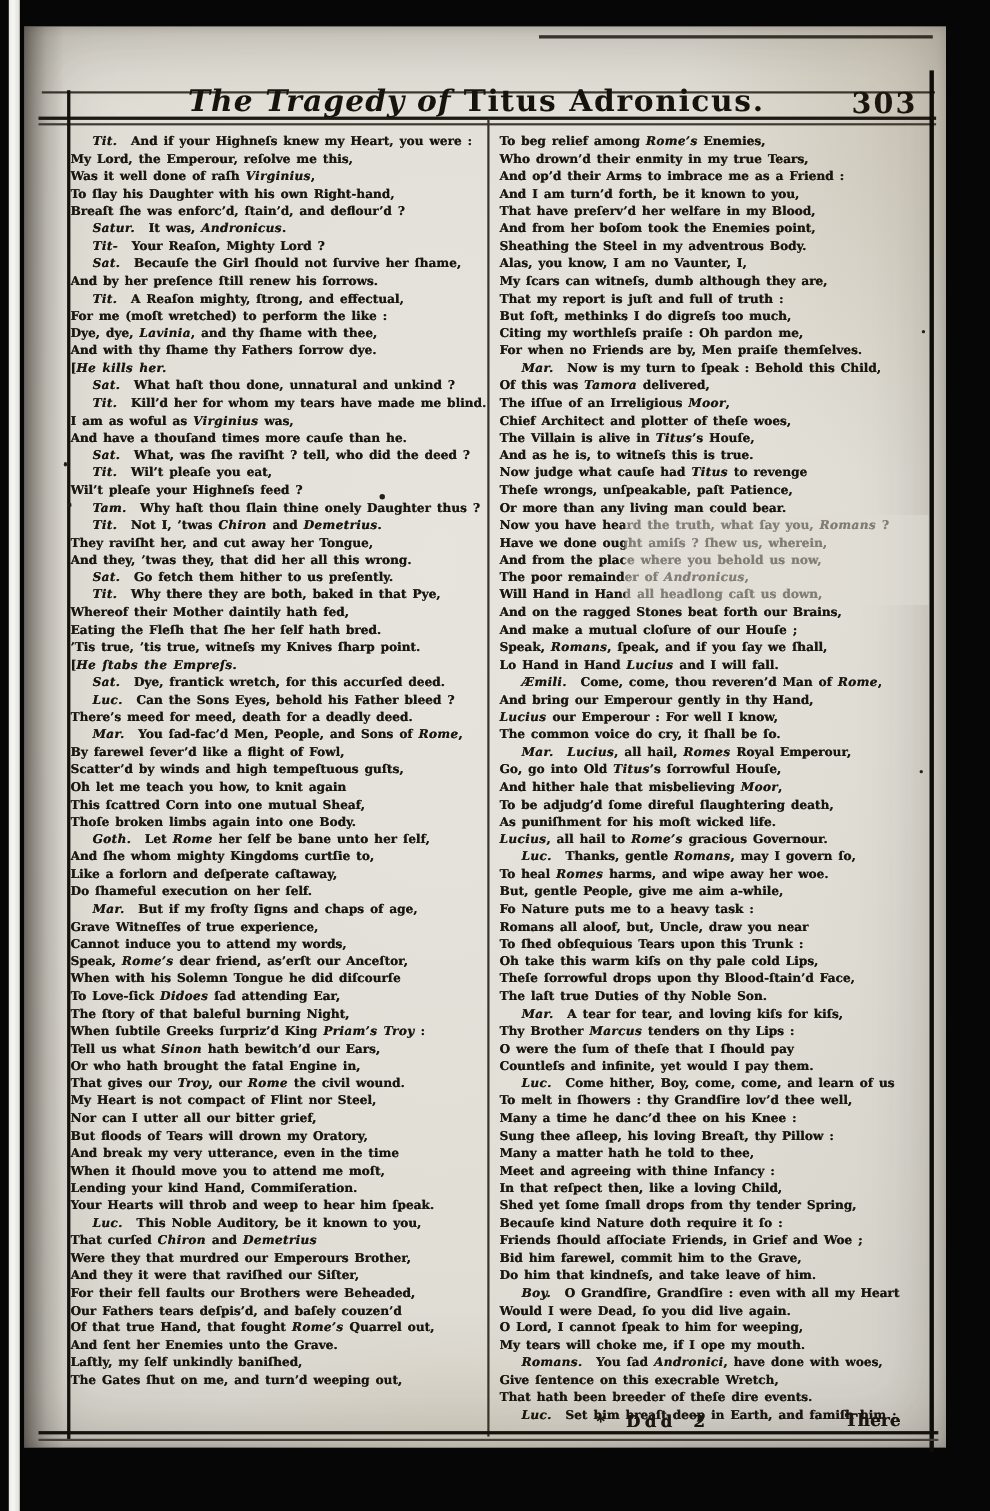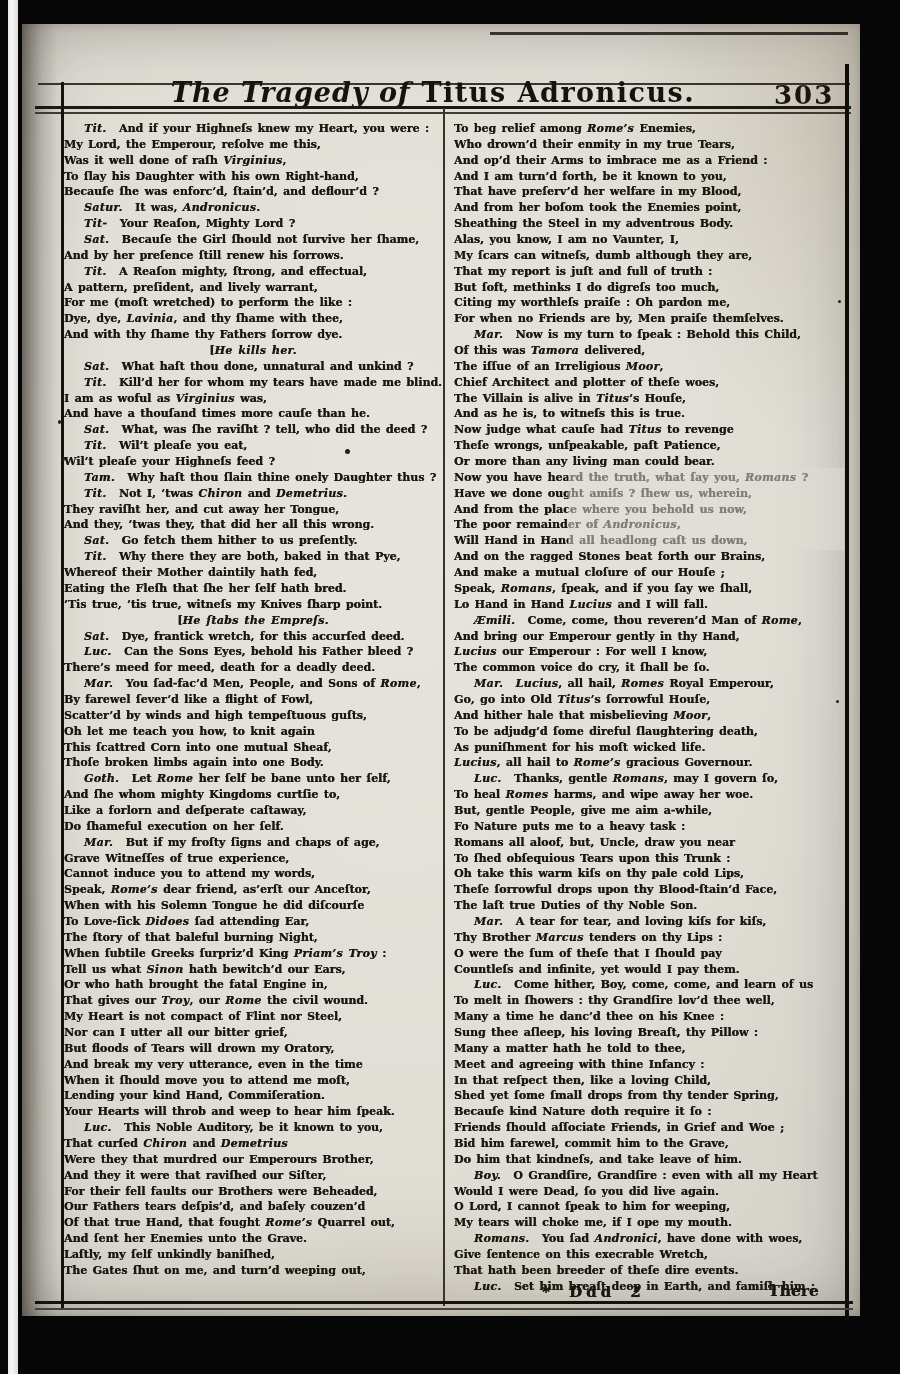--- a/index.html
+++ b/index.html
@@ -58,21 +58,21 @@
   .col{
     position:absolute;top:97px;color:#1b1710;font-size:11px;line-height:15.86px;
     word-spacing:1.6px;text-shadow:0.35px 0 0 rgba(26,21,14,.85);
   }
   .col-left{left:42px;width:382px;}
   .col-right{left:432px;width:392px;}
   .line{white-space:nowrap;}
   .line i{font-style:italic;letter-spacing:.3px;}
   .sp{text-indent:20px;}
   .sp i:first-child{margin-right:7px;}
-  .sd{text-align:center;padding-right:4px;}
+  .sd{text-align:left;padding-right:4px;}
 
   .footer-sig{
     position:absolute;left:520px;top:1259px;font-size:15px;color:#1b1710;
     letter-spacing:4px;word-spacing:6px;text-shadow:0.35px 0 0 rgba(26,21,14,.85);text-align:right;
   }
   .footer-catch{
     position:absolute;left:746px;top:1257px;font-size:15.5px;color:#1b1710;
     text-shadow:0.35px 0 0 rgba(26,21,14,.85);
   }
   .faded-patch{
@@ -108,27 +108,26 @@
   <div class="rule r-center"></div>
   <div class="rule r-right"></div>
   <div class="rule r-bottom1"></div>
   <div class="rule r-bottom2"></div>
 
   <div id="col-left" class="col col-left">
       <div class="line sp"><i>Tit.</i> And if your Highneſs knew my Heart, you were :</div>
       <div class="line">My Lord, the Emperour, reſolve me this,</div>
       <div class="line">Was it well done of raſh <i>Virginius</i>,</div>
       <div class="line">To ſlay his Daughter with his own Right-hand,</div>
-      <div class="line">Becauſe ſhe was enforc’d, ſtain’d, and deflour’d ?</div>
+      <div class="line">Breaſt ſhe was enforc’d, ſtain’d, and deflour’d ?</div>
       <div class="line sp"><i>Satur.</i> It was, <i>Andronicus</i>.</div>
       <div class="line sp"><i>Tit-</i> Your Reaſon, Mighty Lord ?</div>
       <div class="line sp"><i>Sat.</i> Becauſe the Girl ſhould not ſurvive her ſhame,</div>
       <div class="line">And by her preſence ſtill renew his ſorrows.</div>
       <div class="line sp"><i>Tit.</i> A Reaſon mighty, ſtrong, and effectual,</div>
-      <div class="line">A pattern, preſident, and lively warrant,</div>
       <div class="line">For me (moſt wretched) to perform the like :</div>
       <div class="line">Dye, dye, <i>Lavinia</i>, and thy ſhame with thee,</div>
       <div class="line">And with thy ſhame thy Fathers ſorrow dye.</div>
       <div class="line sd">[<i>He kills her.</i></div>
       <div class="line sp"><i>Sat.</i> What haſt thou done, unnatural and unkind ?</div>
       <div class="line sp"><i>Tit.</i> Kill’d her for whom my tears have made me blind.</div>
       <div class="line">I am as woful as <i>Virginius</i> was,</div>
       <div class="line">And have a thouſand times more cauſe than he.</div>
       <div class="line sp"><i>Sat.</i> What, was ſhe raviſht ? tell, who did the deed ?</div>
       <div class="line sp"><i>Tit.</i> Wil’t pleaſe you eat,</div>

